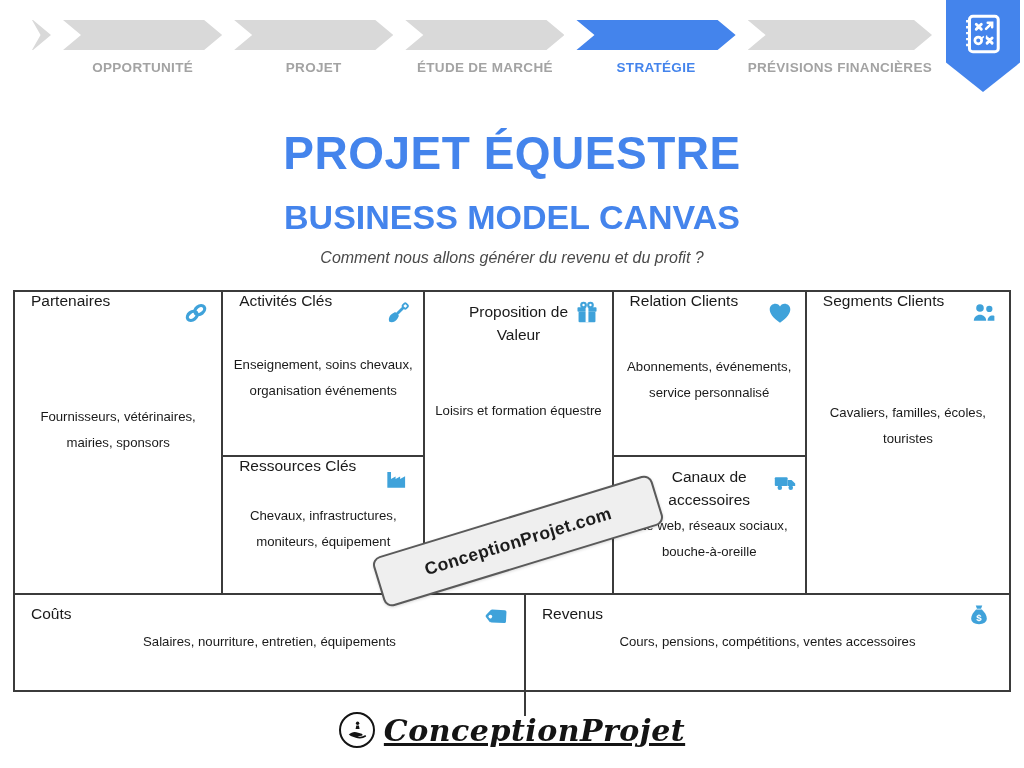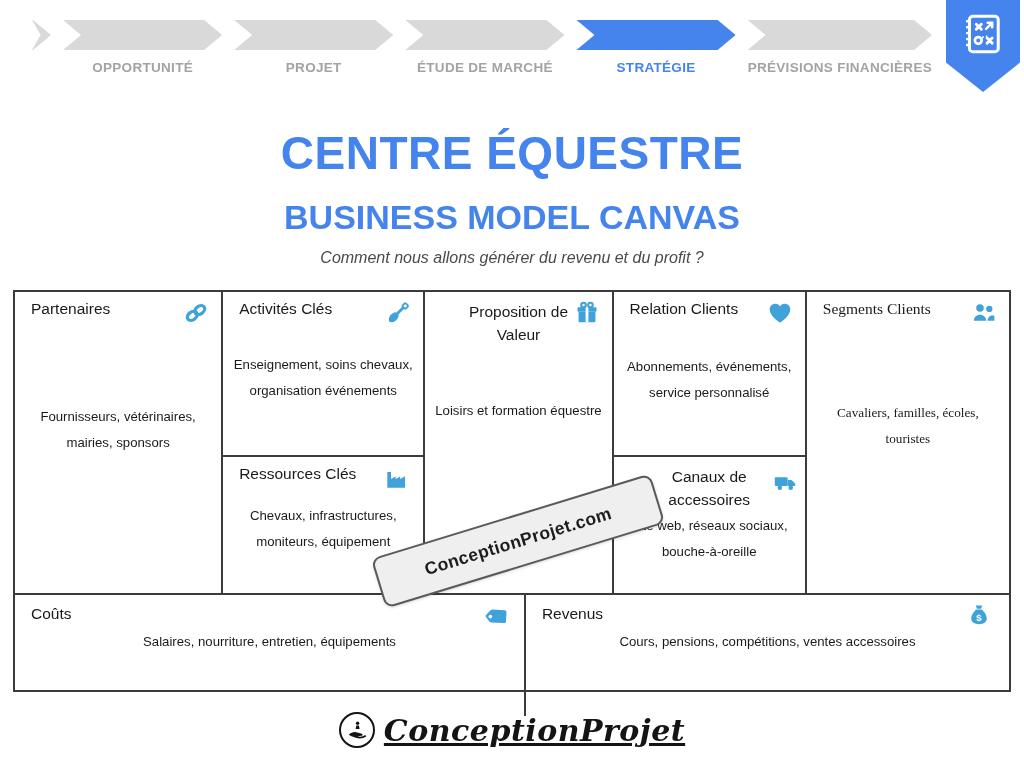--- a/index.html
+++ b/index.html
@@ -39,25 +39,25 @@
     border:2px solid var(--border);background:#fff;}
   .top-grid{display:grid;grid-template-columns:209fr 203fr 189fr 194fr 203fr;
     grid-template-rows:165px 136px;}
   .cell{position:relative;border-right:2px solid var(--border);background:#fff;}
   .cell.last-col{border-right:none;}
   .cell.row1-split{border-bottom:2px solid var(--border);}
   .c-partenaires{grid-column:1;grid-row:1/3;}
   .c-activites{grid-column:2;grid-row:1;}
   .c-proposition{grid-column:3;grid-row:1/3;}
   .c-relation{grid-column:4;grid-row:1;}
-  .c-segments{grid-column:5;grid-row:1/3;font-family:Liberation Serif, serif;}
+  .c-segments{grid-column:5;grid-row:1/3;}
   .c-ressources{grid-column:2;grid-row:2;}
   .c-canaux{grid-column:4;grid-row:2;}
 
-  .cell-head{position:relative;padding:8px 14px 0 16px;}
+  .cell-head{position:relative;padding:0 14px 0 16px;}
   .cell-title{font-size:15.5px;color:var(--text);}
   .cell-head.centered{padding:8px 14px 0 14px;}
   .cell-head.centered .cell-title{display:block;margin:0 auto;text-align:center;
     max-width:122px;line-height:1.5;}
   .icon{position:absolute;top:8px;right:12px;color:var(--icon);}
   .icon svg{width:26px;height:26px;display:block;}
   .c-canaux .icon{top:12px;right:7px;}
   .c-ressources .icon{top:9px;right:14px;}
 
   .cell-body{position:absolute;left:6px;right:6px;text-align:center;font-size:13.2px;
@@ -131,21 +131,21 @@
         <path d="M9 8.2l3 3m0-3l-3 3" stroke="#fff" stroke-width="1.7" stroke-linecap="round"></path>
         <path d="M14.8 11l3.6-3.6m0 2.6v-2.6h-2.6" stroke="#fff" stroke-width="1.5" stroke-linecap="round"></path>
         <circle cx="10.2" cy="17.8" r="2" stroke="#fff" stroke-width="1.6"></circle>
         <path d="M15.4 16.4l3 3m0-3l-3 3" stroke="#fff" stroke-width="1.7" stroke-linecap="round"></path>
         <path d="M12.4 16.6c1-1.6 2-1.8 3-1" stroke="#fff" stroke-width="1" stroke-dasharray="1.6 1.4"></path>
       </svg>
     </span>
   </div>
 
   <div class="title-block">
-    <div class="main-title">CENTRE ÉQUESTRE</div>
+    <div class="main-title">PROJET ÉQUESTRE</div>
     <div class="sub-title">BUSINESS MODEL CANVAS</div>
     <div class="tagline">Comment nous allons générer du revenu et du profit ?</div>
   </div>
 
   <div class="canvas">
     <div class="top-grid">
 
       <div class="cell c-partenaires">
         <div class="cell-head">
           <span class="cell-title">Partenaires</span>

